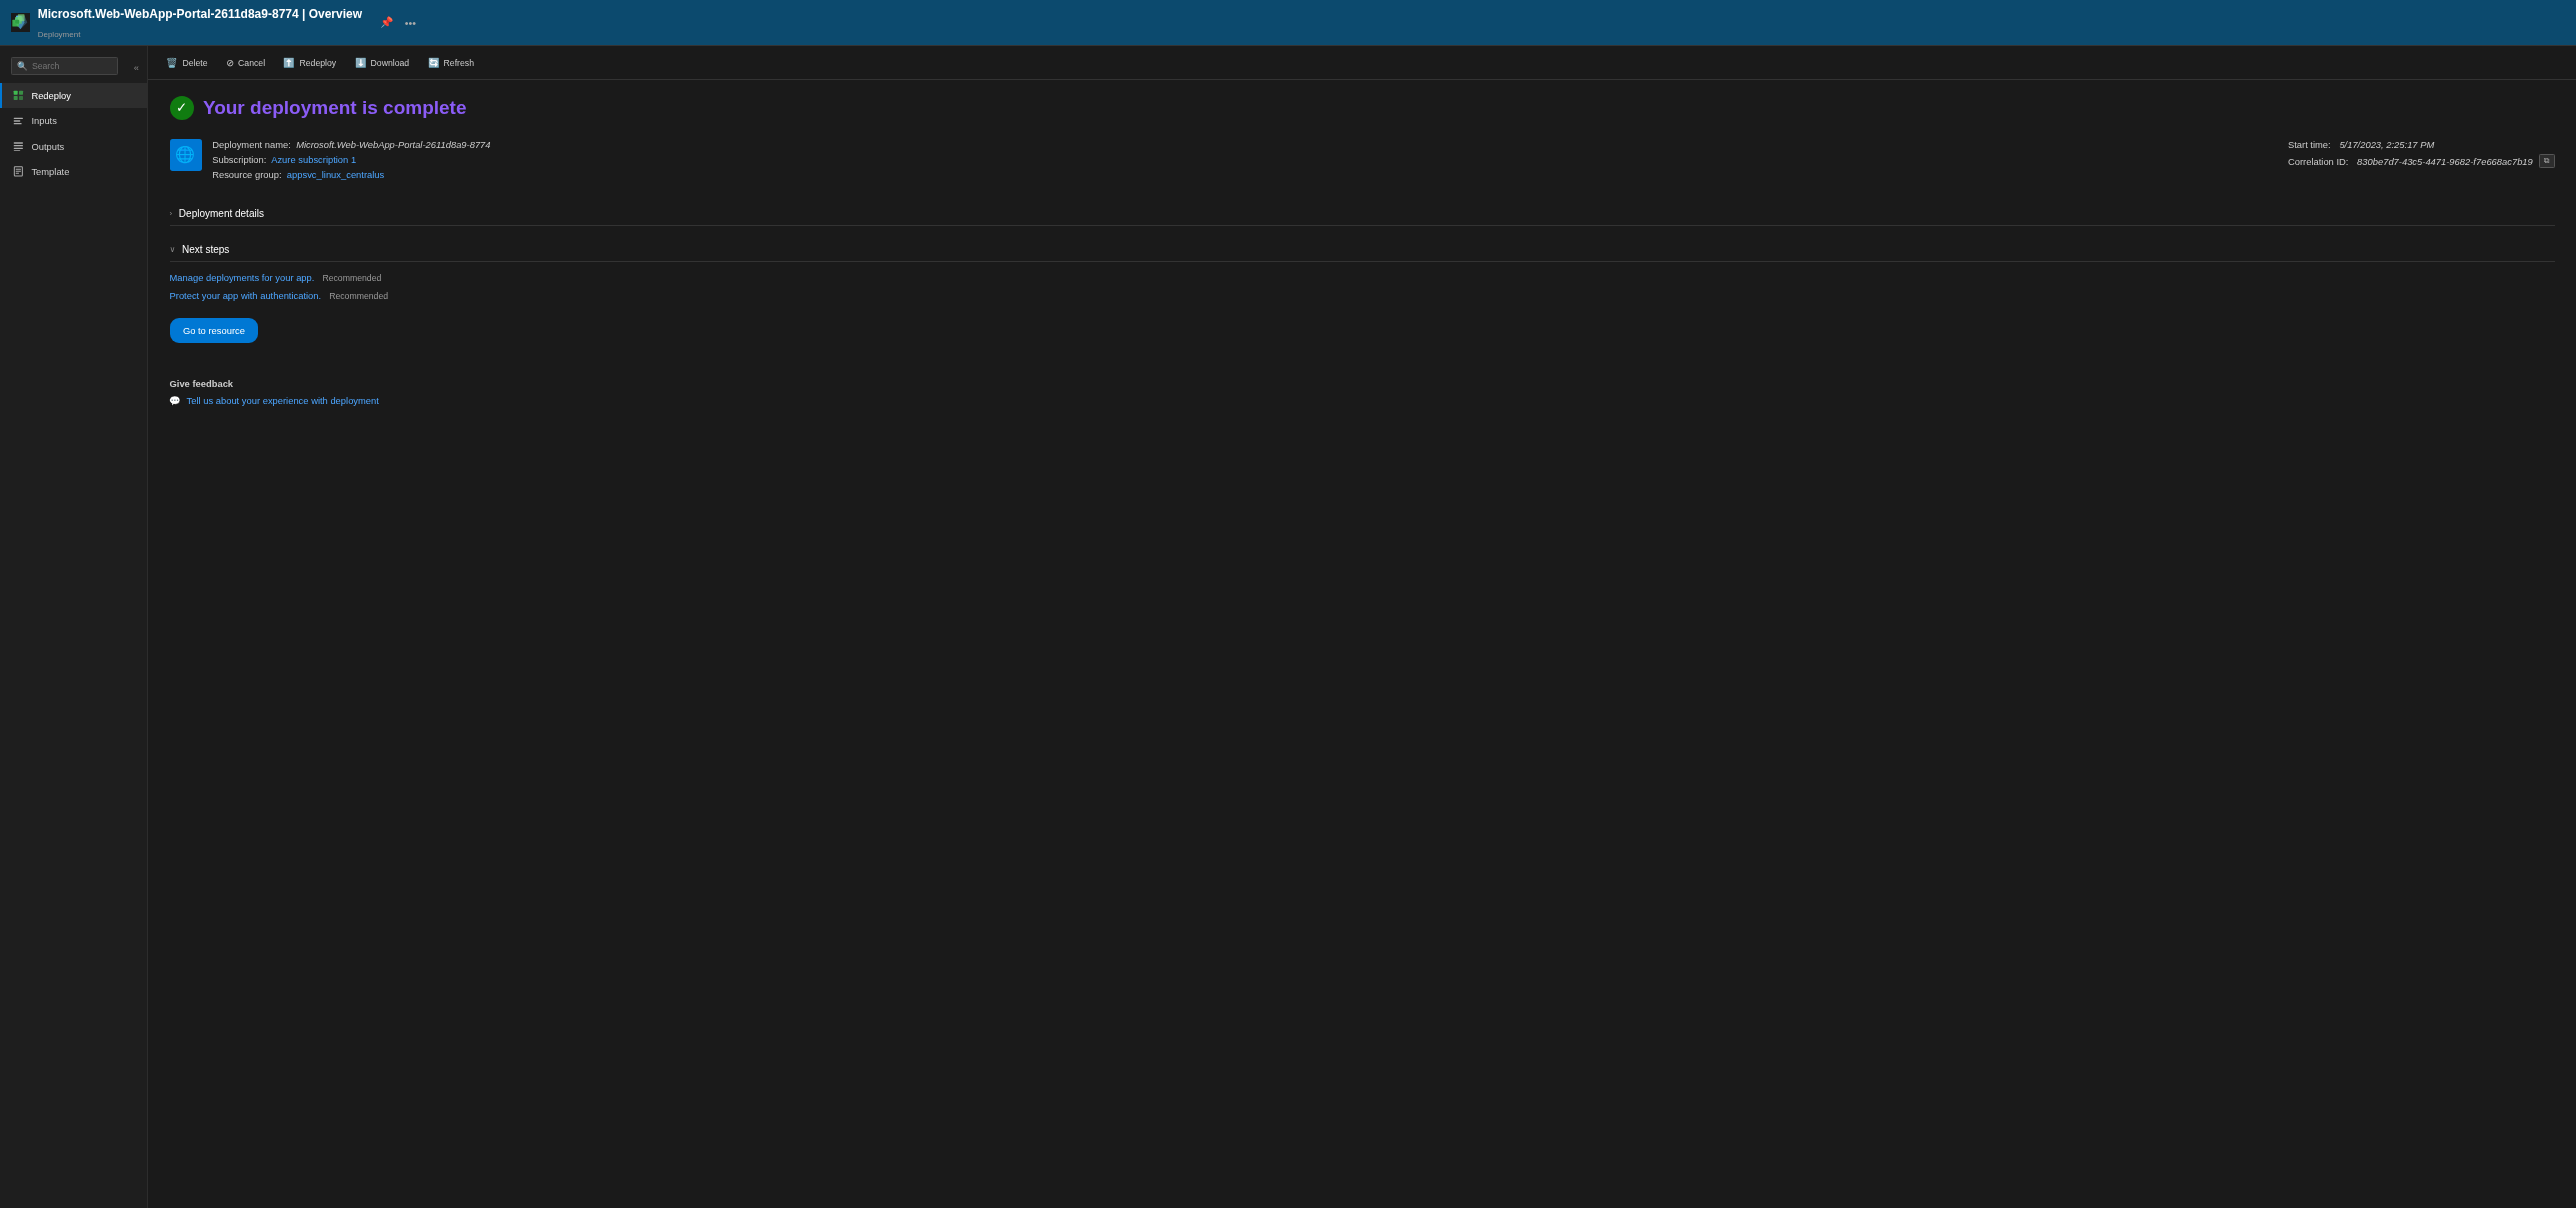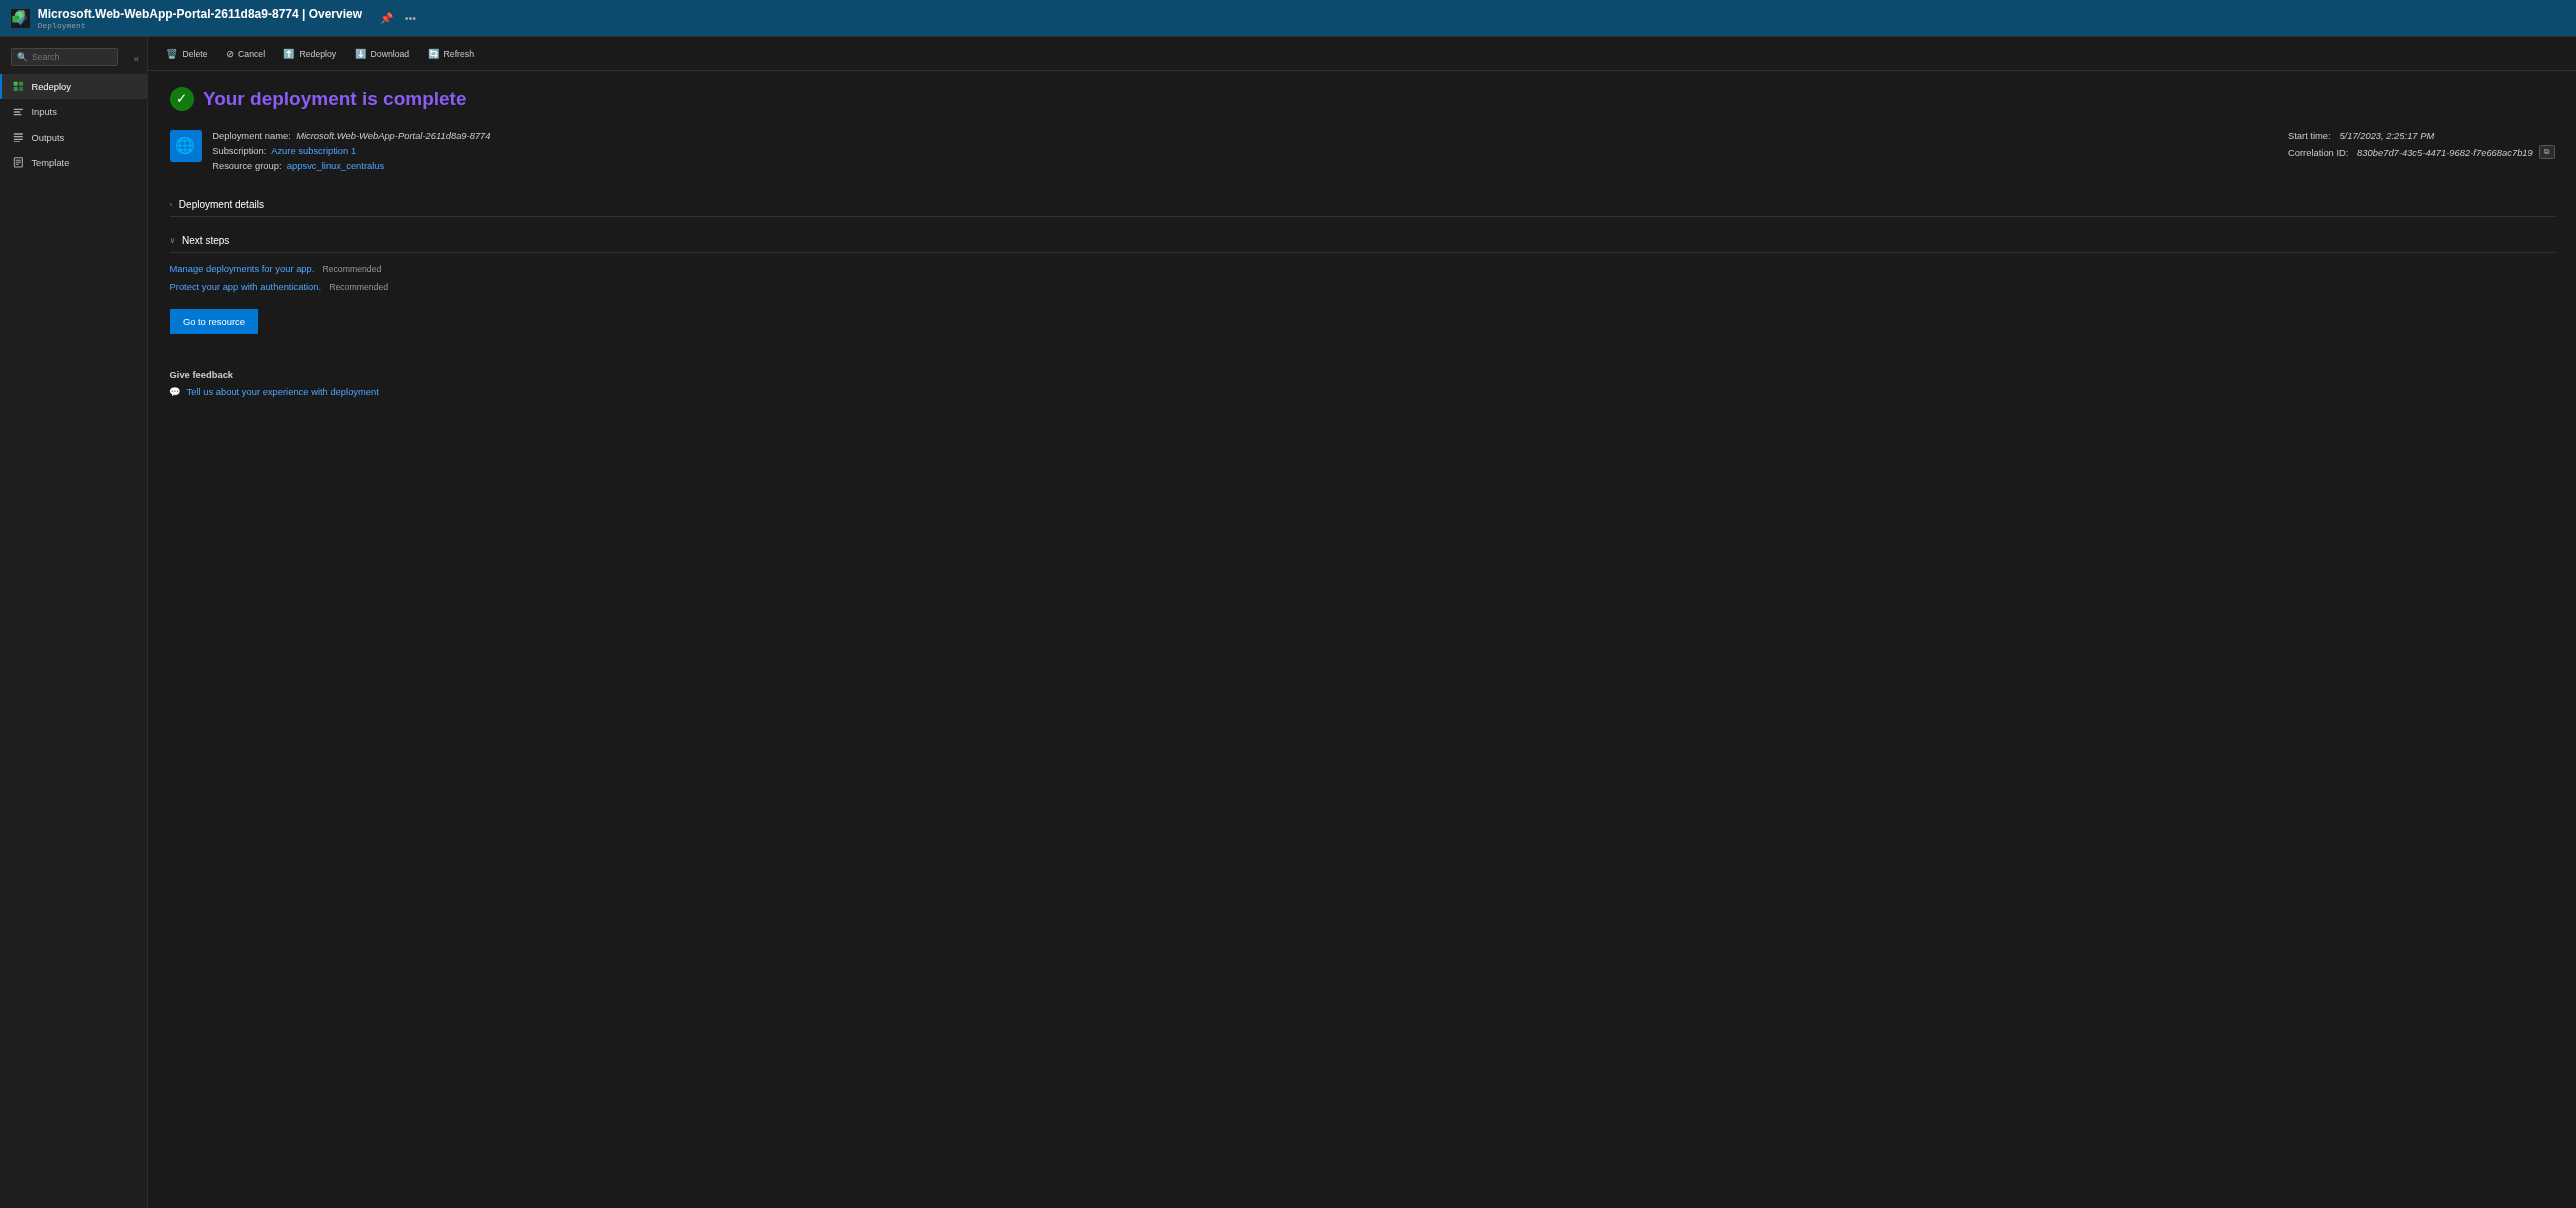--- a/index.html
+++ b/index.html
@@ -30,22 +30,21 @@
       flex-shrink: 0;
     }
     .header-title {
       font-size: 12px;
       font-weight: 600;
       color: #ffffff;
     }
     .header-subtitle {
       font-size: 8px;
       color: #999;
-      margin-top: 0;
-      font-family: Liberation Mono, monospace;
+      margin-top: 9px;
     }
     .header-actions {
       margin-left: 8px;
       display: flex;
       gap: 5.4px;
       align-items: center;
     }
     .header-icon-btn {
       background: none;
       border: none;
@@ -301,21 +300,21 @@
     }
 
     
     .go-to-resource-btn {
       background: #0078d4;
       color: white;
       border: none;
       padding: 6.7px 13.4px;
       font-size: 9.4px;
       cursor: pointer;
-      border-radius: 0;
+      border-radius: 9px;
       margin-top: 10.7px;
       margin-bottom: 21.5px;
     }
 
     
     .feedback-section {
       margin-top: 5px;
     }
     .feedback-title {
       font-size: 9.4px;

